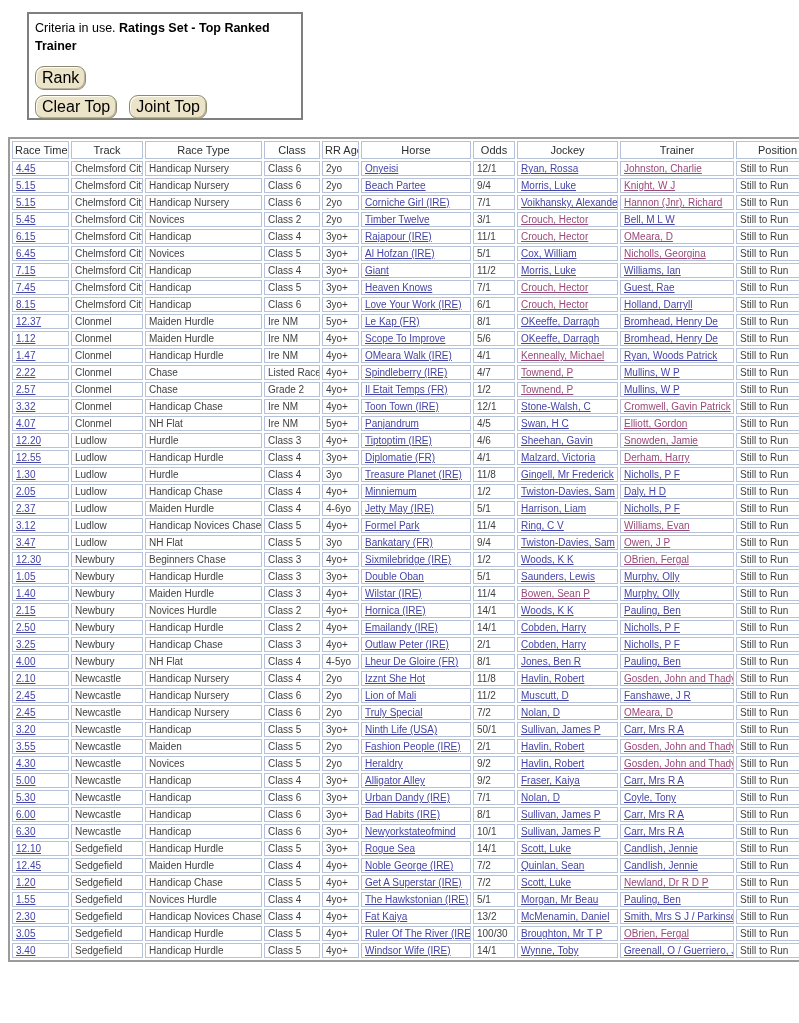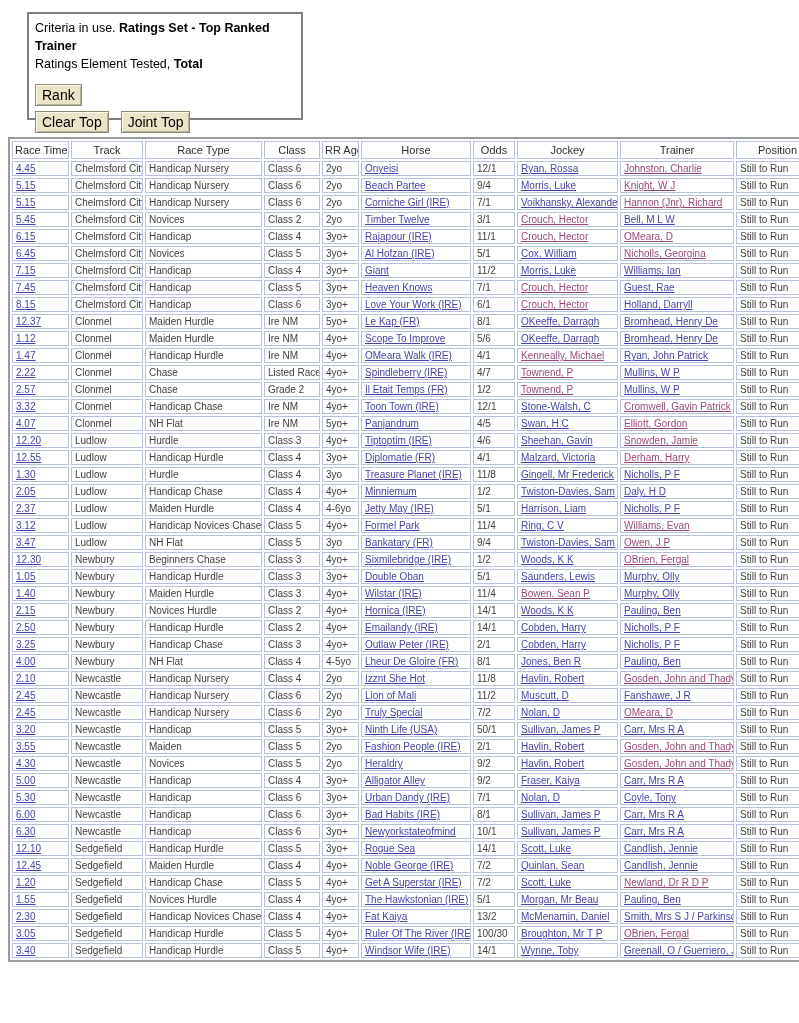--- a/index.html
+++ b/index.html
@@ -37,22 +37,22 @@
     font-size:12.5px;
     line-height:1.45;
     color:#000;
   }
   .crit-line b{font-weight:bold;}
   .btn{
     display:inline-block;
     background:#ece4c9;
     border:1px solid #8a8a72;
     box-shadow:inset 1px 1px 0 #fffdf2, inset -1px -1px 0 #b9b29a;
-    border-radius:0;
-    font-size:14px;
+    border-radius:9px;
+    font-size:16px;
     font-family:"Liberation Sans", sans-serif;
     padding:2px 6px 2px 6px;
     color:#000;
     cursor:pointer;
   }
   .btn-row1{margin-top:11px;}
   .btn-row2{margin-top:5px; display:flex; gap:12px;}
   
   .download-box{
     width:176px;
@@ -132,21 +132,20 @@
     color:var(--visited);
   }
 </style>
 </head>
 <body>
 
 <div class="top-row">
 
   <div class="criteria-box">
     <div class="crit-line"><span>Criteria in use. </span><b>Ratings Set - Top Ranked Trainer</b></div>
-    <div class="crit-line"><span>Ratings Element Tested, </span><b>Total</b></div>
     <div class="btn-row1">
       <button class="btn">Rank</button>
     </div>
     <div class="btn-row2">
       <button class="btn">Clear Top</button>
       <button class="btn">Joint Top</button>
     </div>
   </div>
 
 
@@ -314,21 +313,21 @@
       </tr>
       <tr>
         <td><a>1.47</a></td>
         <td>Clonmel</td>
         <td>Handicap Hurdle</td>
         <td>Ire NM</td>
         <td>4yo+</td>
         <td><a>OMeara Walk (IRE)</a></td>
         <td>4/1</td>
         <td><a class="visited">Kenneally, Michael</a></td>
-        <td><a>Ryan, John Patrick</a></td>
+        <td><a>Ryan, Woods Patrick</a></td>
         <td>Still to Run</td>
       </tr>
       <tr>
         <td><a>2.22</a></td>
         <td>Clonmel</td>
         <td>Chase</td>
         <td>Listed Race</td>
         <td>4yo+</td>
         <td><a>Spindleberry (IRE)</a></td>
         <td>4/7</td>

